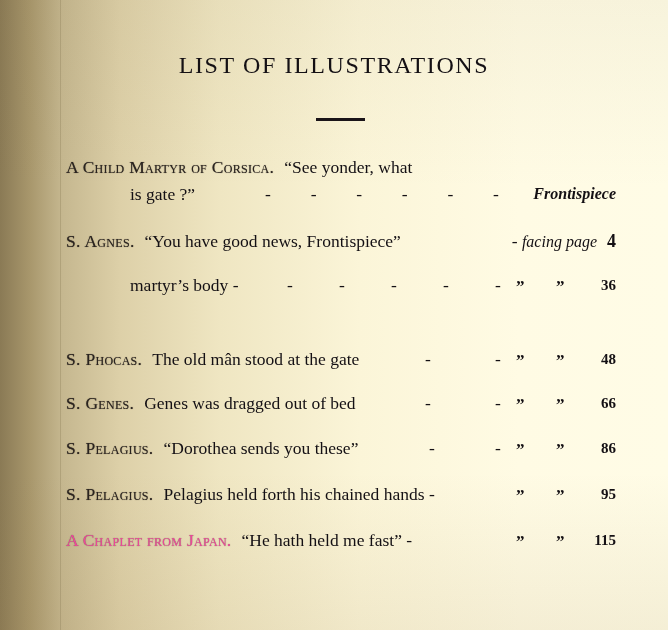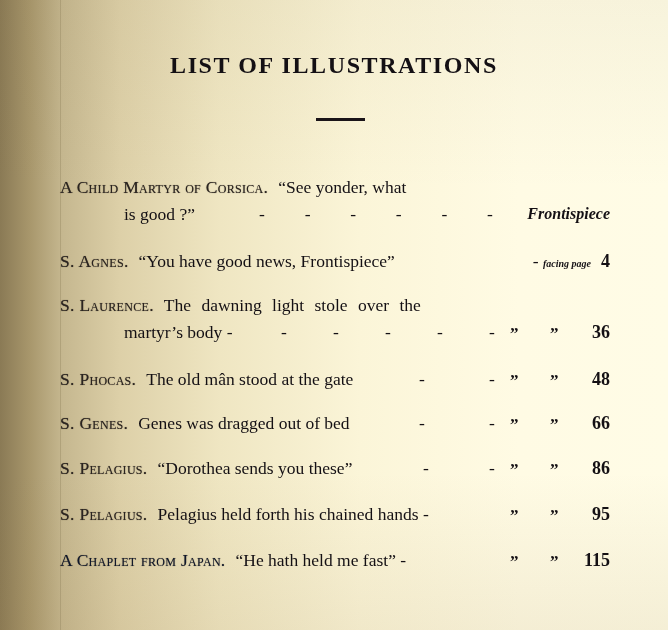--- a/index.html
+++ b/index.html
@@ -14,82 +14,79 @@
       background: linear-gradient(to bottom, rgba(120,100,60,0.06) 0%, rgba(0,0,0,0) 30%, rgba(0,0,0,0) 75%, rgba(150,120,70,0.10) 100%);
       pointer-events: none;
     }
     .gutter-line {
       position: absolute; left: 60px; top: 0; width: 1px; height: 630px;
       background: rgba(140,125,90,0.35);
     }
     .title {
       position: absolute; left: 0; width: 668px; top: 52px;
       text-align: center; font-size: 24px; letter-spacing: 1.6px;
-      font-weight: bold; color: #141014;
+      font-weight: normal; color: #141014;
     }
     .title-rule {
       position: absolute; left: 316px; top: 118px; width: 49px; height: 3px;
       background: #1a1418;
     }
-    .entry { position: absolute; left: 60px; width: 550px; font-size: 17.5px; line-height: 22px; margin-top: 20px; }
+    .entry { position: absolute; left: 66px; width: 550px; font-size: 17.5px; line-height: 22px; }
     .line { position: relative; height: 27px; white-space: nowrap; }
     .lbl { font-variant: small-caps; letter-spacing: 0.3px; color: #2a2420; text-shadow: 0 0 1px rgba(40,30,20,0.6); }
-    .lbl.faint { color: #0f172a; }
+    .lbl.faint { color: #ec4899; }
     .desc { margin-left: 10px; }
     .indent { margin-left: 64px; }
     .dots {
       position: absolute; top: 0; display: flex; justify-content: space-between;
     }
     .dots span { width: 8px; text-align: center; }
     .ref { position: absolute; right: 0; top: 0; text-align: left; font-weight: bold; }
     .ditto { position: absolute; top: 2px; font-weight: bold; font-size: 17px; }
-    .pg { position: absolute; right: 0; top: 0; font-weight: bold; font-size: 18px; }
+    .pg { position: absolute; right: 0; top: 0; font-weight: bold; font-size: 15px; }
     .italic { font-style: italic; font-weight: bold; font-size: 16px; }
     .facing { position: absolute; right: 0; top: 0; }
-    .facing i { font-weight: bold; font-size: 10px; }
+    .facing i { font-weight: normal; font-size: 16px; }
     .facing b { margin-left: 10px; font-size: 18px; }
   </style>
 </head>
 <body>
 
 <div class="page-shade"></div>
 <div class="gutter-line"></div>
 
 <div class="title">LIST OF ILLUSTRATIONS</div>
 <div class="title-rule"></div>
 
 <div class="entry" style="top:156px">
   <div class="line">
     <span class="lbl">A Child Martyr of Corsica.</span><span class="desc">“See yonder, what</span>
   </div>
   <div class="line">
-    <span class="indent">is good ?”</span>
+    <span class="indent">is gate ?”</span>
     <div class="dots" style="left:198px; width:236px">
       <span>-</span>
         <span>-</span>
         <span>-</span>
         <span>-</span>
         <span>-</span>
         <span>-</span>
     </div>
     <span class="ref italic">Frontispiece</span>
   </div>
 </div>
 
 <div class="entry" style="top:230px">
   <div class="line">
     <span class="lbl">S. Agnes.</span><span class="desc">“You have good news, Frontispiece”</span>
     <span class="facing"><span>-</span> <i>facing page</i><b>4</b></span>
   </div>
 </div>
 
 <div class="entry" style="top:274px">
-  <div class="line">
-    <span class="lbl">S. Laurence.</span><span class="desc" style="word-spacing:6px">The dawning light stole over the</span>
-  </div>
   <div class="line">
     <span class="indent">martyr’s body -</span>
     <div class="dots" style="left:220px; width:216px">
       <span>-</span>
         <span>-</span>
         <span>-</span>
         <span>-</span>
         <span>-</span>
     </div>
     <span class="ditto" style="left:450px">”</span>

